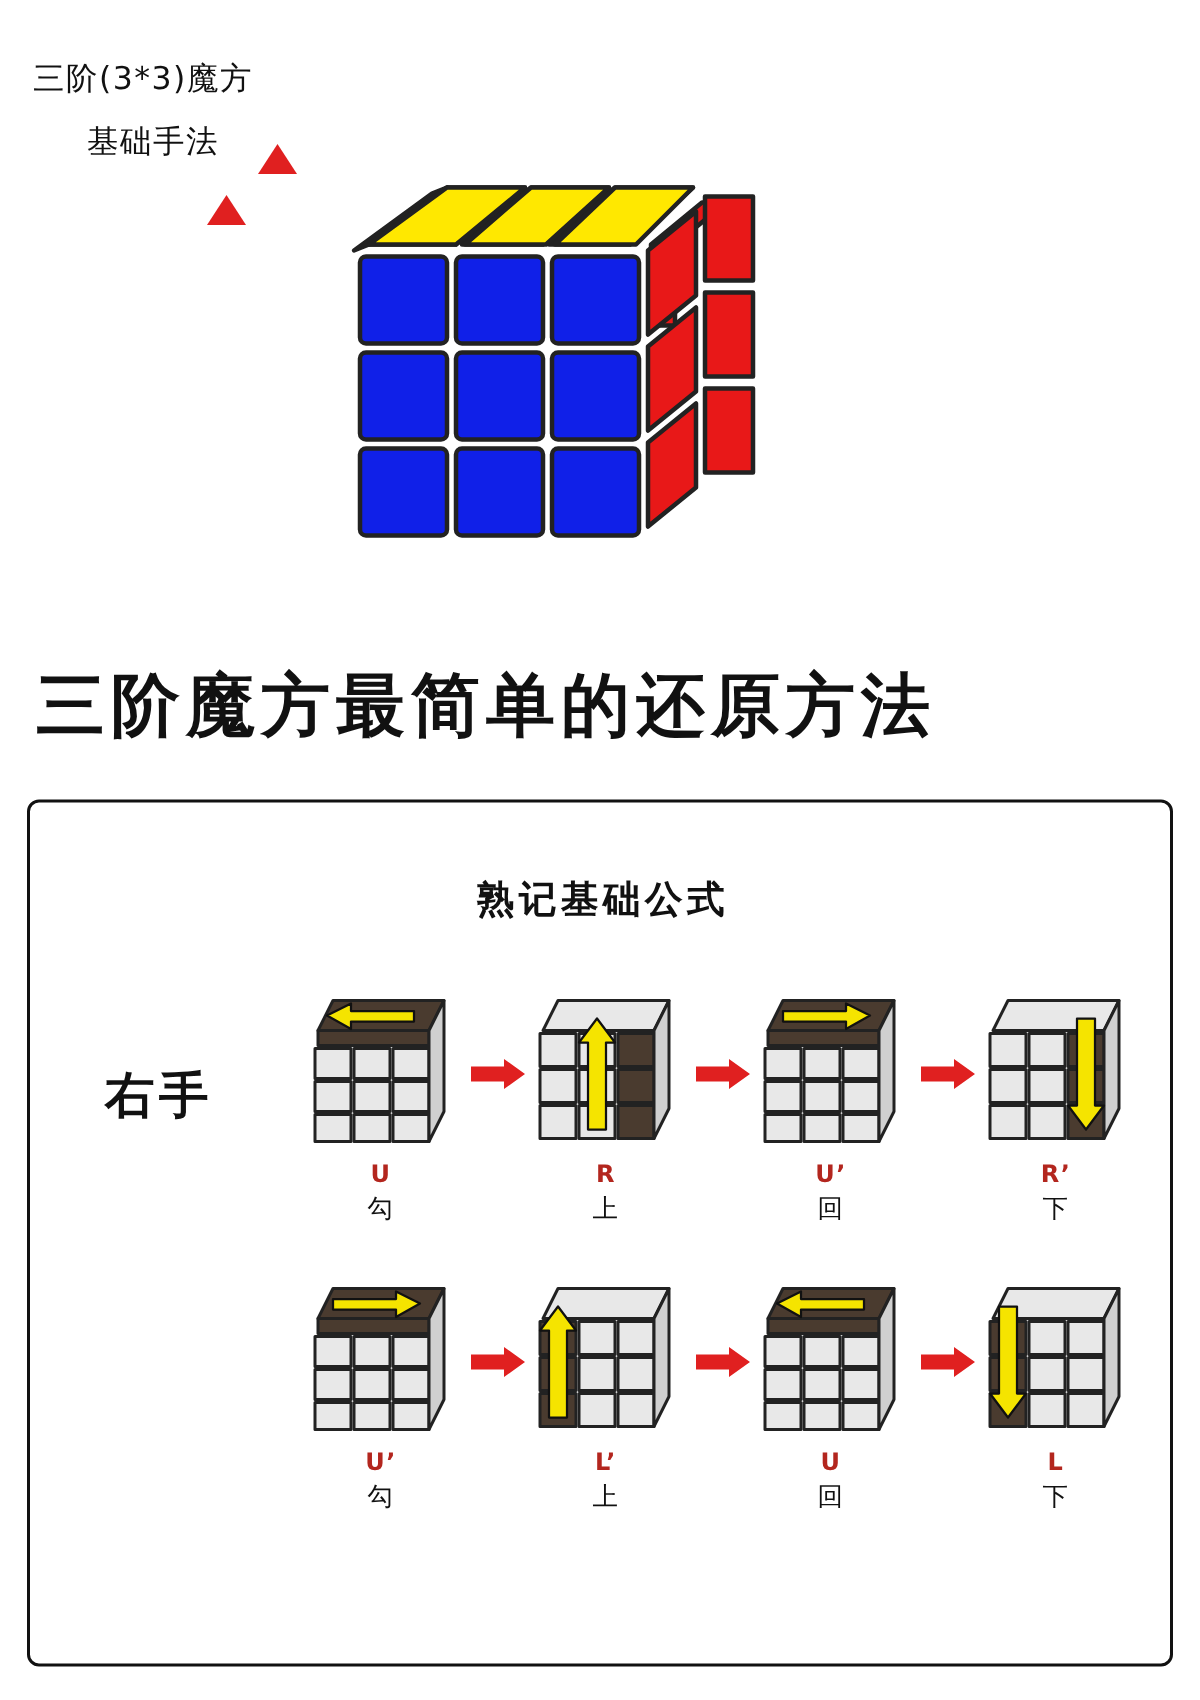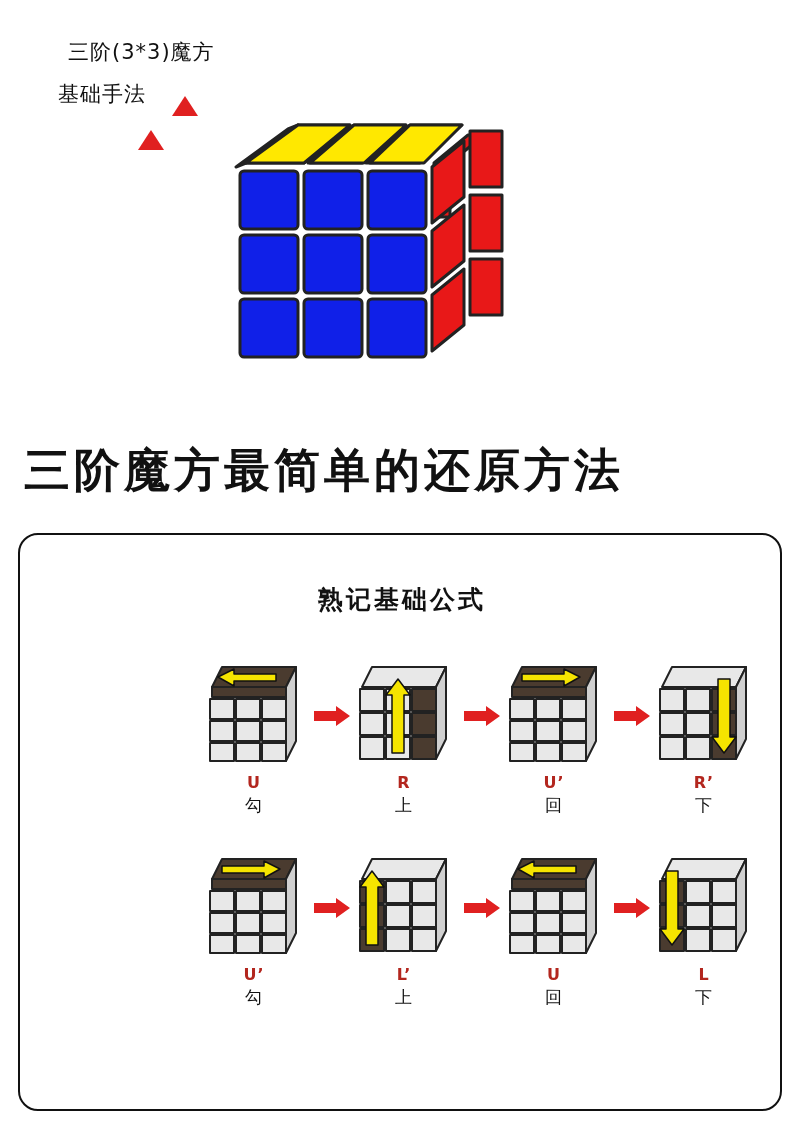--- a/index.html
+++ b/index.html
@@ -6,21 +6,21 @@
   body{
     width:800px;height:1133px;
     background:#ffffff;
     font-family:"DejaVu Sans","Liberation Sans",sans-serif;
     position:relative;
     overflow:hidden;
     color:#111;
   }
   
   #top-labels{position:absolute;left:22px;top:38px;width:230px;}
-  .label-line1{font-size:21px;letter-spacing:1px;color:#111;margin-left:46px;}
+  .label-line1{font-size:21px;letter-spacing:1px;color:#111;}
   .label-line2{font-size:21px;letter-spacing:1px;color:#111;margin-top:14px;margin-left:36px;}
   #tri-wrap{position:absolute;left:130px;top:92px;width:80px;height:70px;}
   .tri{
     width:0;height:0;position:absolute;
     border-left:13px solid transparent;
     border-right:13px solid transparent;
     border-bottom:20px solid #e02020;
   }
   .tri.a{left:42px;top:4px;}
   .tri.b{left:8px;top:38px;}
@@ -32,21 +32,21 @@
   
   #big-title{
     position:absolute;left:0;top:440px;width:648px;text-align:center;
     font-size:46px;font-weight:bold;letter-spacing:4px;color:#111;
     font-family:"DejaVu Sans","Liberation Sans",sans-serif;
   }
 
   
   #panel{
     position:absolute;left:18px;top:533px;width:764px;height:578px;
-    border:2px solid #111;border-radius:20px;background:#fff;box-sizing:border-box;
+    border:2px solid #111;border-radius:8px;background:#fff;box-sizing:border-box;
   }
   #panel-title{
     position:absolute;left:0;top:48px;width:764px;text-align:center;
     font-size:25px;font-weight:bold;letter-spacing:3px;color:#111;
   }
 
   .row{position:absolute;left:0;width:764px;height:190px;}
   .row.r1{top:118px;}
   .row.r2{top:310px;}
   .row-label{
@@ -173,20 +173,21 @@
   </g>
 </svg>
 </div>
 
 <div id="big-title">三阶魔方最简单的还原方法</div>
 
 <div id="panel">
   <div id="panel-title">熟记基础公式</div>
 
   <div class="row r1">
+    <div class="row-label">右手</div>
     <div class="steps">
 
       <div class="step" style="left:0px;">
         <div class="step-cube">
           <svg width="108" height="104" viewBox="0 0 108 104">
             <g stroke="#222" stroke-width="2" stroke-linejoin="round">
               <polygon points="22,6 96,6 86,26 12,26" fill="#4a3b2f"></polygon>
               <polygon points="12,26 86,26 86,36 12,36" fill="#4a3b2f"></polygon>
               <rect x="10" y="38" width="24" height="20" fill="#e8e8e8"></rect>
               <rect x="36" y="38" width="24" height="20" fill="#e8e8e8"></rect>

